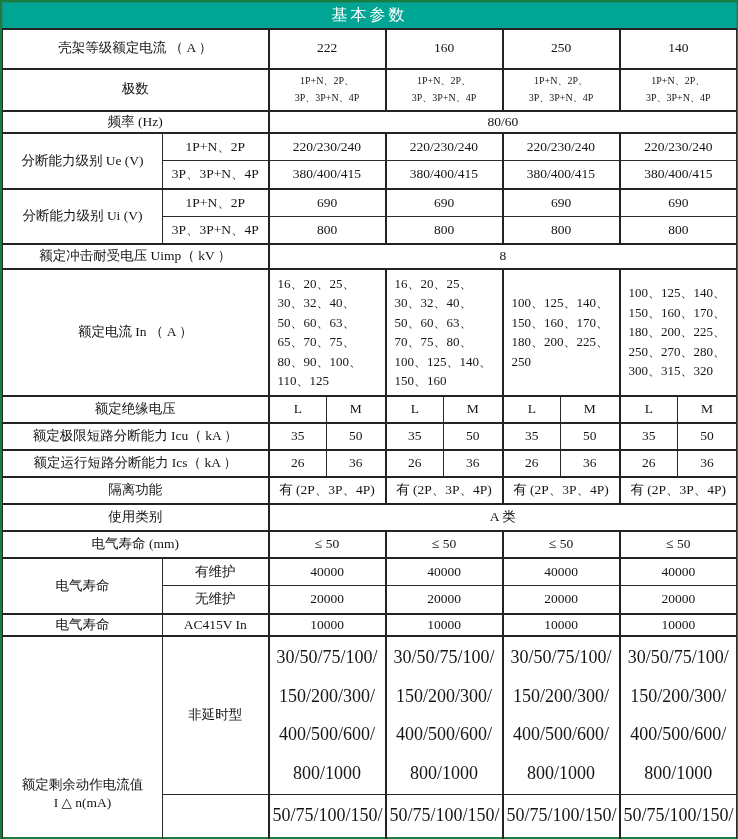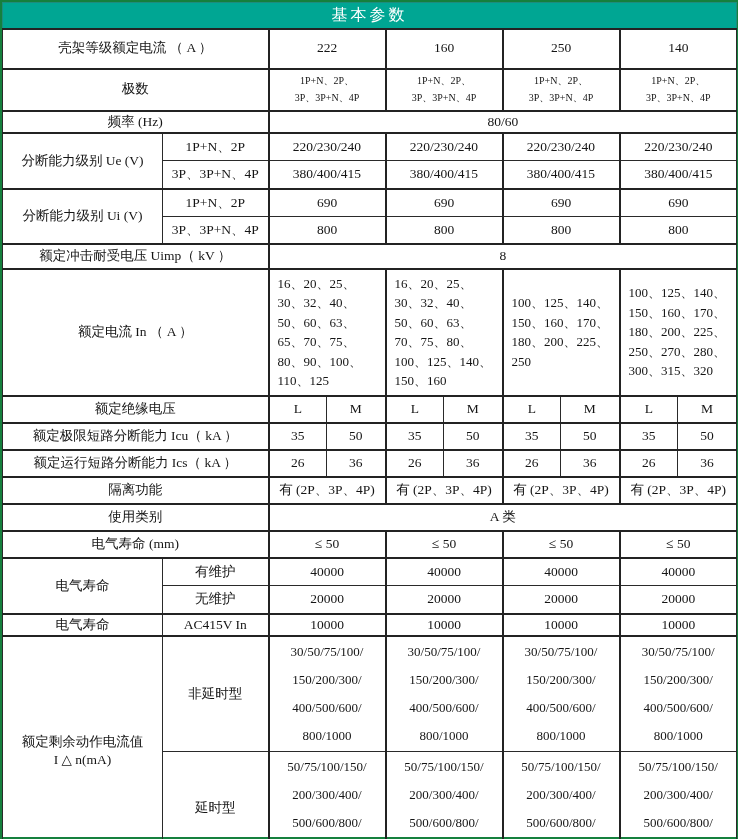--- a/index.html
+++ b/index.html
@@ -10,21 +10,21 @@
   td{border:1px solid #2a2a2a;text-align:center;vertical-align:middle;white-space:pre-line;
      font-size:13.5px;line-height:1.35;padding:1px 3px;overflow:hidden;}
   tr.major > td{border-top:2px solid #232323;}
   td.colstart{border-left:2px solid #232323;}
   tr.hdr td{background:#00a693;color:#ffffff;font-size:16px;letter-spacing:3px;border:1px solid #1d8c7d;}
   .r-hdr{height:26px}.r-frame{height:40px}.r-poles{height:42px}.r-freq{height:14px}
   .r-sub28{height:28px}.r-sub27{height:27px}.r-uimp{height:25px}.r-in{height:121px}
   .r-27{height:27px}.r-mech{height:28px}.r-elec{height:16px}.r-nd{height:108px}.r-d{height:97px}
   .r-poles td.val{line-height:1.65;font-size:10px;}
   .r-in td.val{text-align:left;padding:4px 2px 4px 8px;line-height:1.5;font-size:13px;}
-  .r-nd td.val,.r-d td.val{line-height:2.15;font-size:13px;}
+  .r-nd td.val,.r-d td.val{line-height:2.15;font-size:18px;}
   .lbl{font-size:13.5px;}
   .bottom-bar{height:5px;background:#00a693;margin-top:auto;}
 </style>
 </head>
 <body>
 
 <div class="page">
 <div class="table-wrap">
 <table>
   <colgroup>

